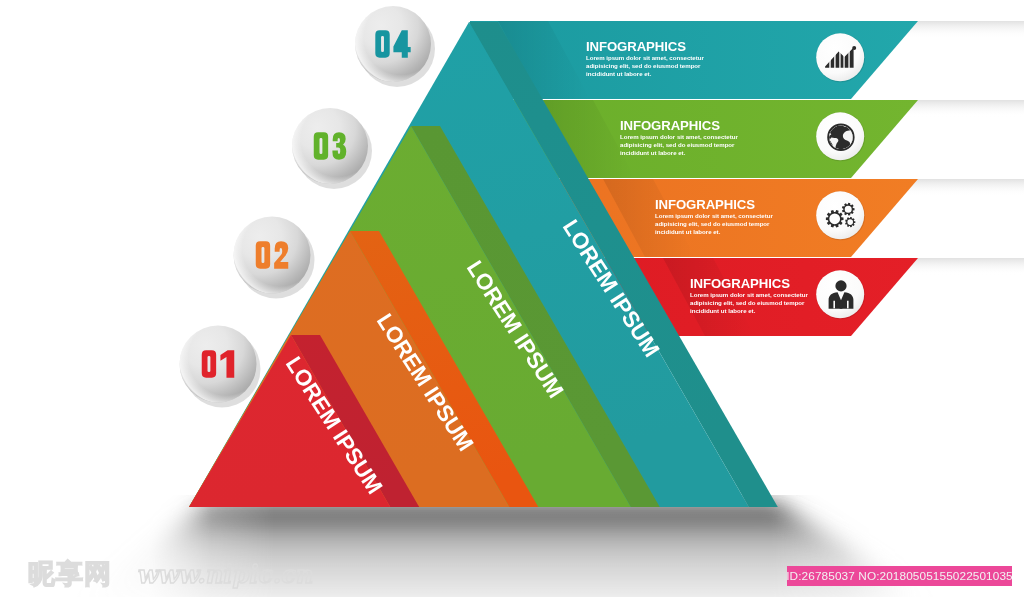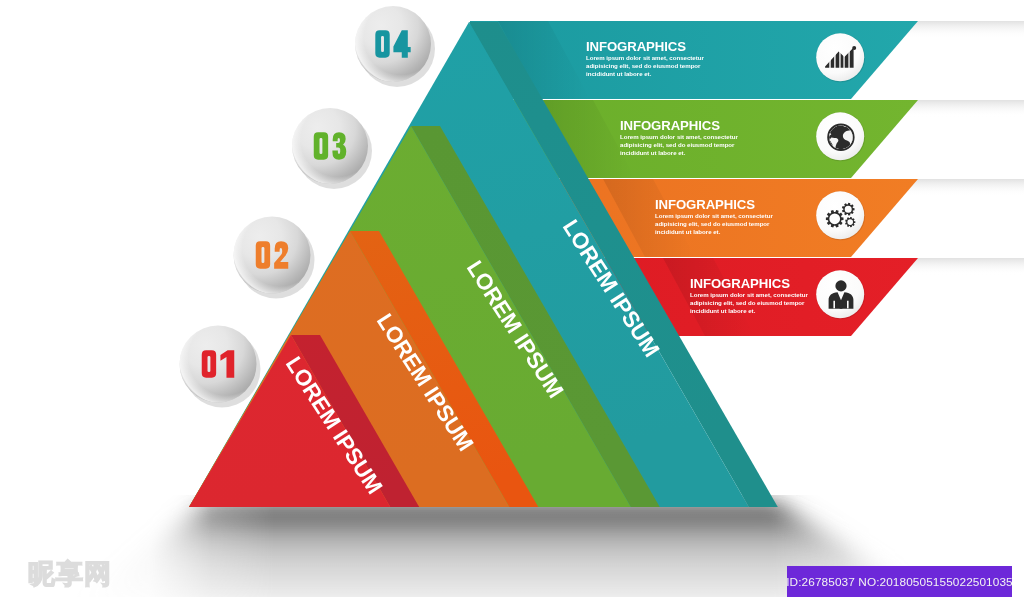--- a/index.html
+++ b/index.html
@@ -11,21 +11,21 @@
   text.bt{font-family:"Liberation Sans",sans-serif;font-weight:bold;font-size:13.2px;
           fill:#ffffff;letter-spacing:-0.1px;}
   text.bb{font-family:"Liberation Sans",sans-serif;font-weight:bold;font-size:6.1px;
           fill:#ffffff;letter-spacing:0px;}
   .wm{position:absolute;left:28px;top:556px;display:flex;align-items:center;gap:26px;
       user-select:none;}
   .wm-cjk{font-family:"DejaVu Sans",sans-serif;font-size:27px;font-weight:bold;
           color:transparent;-webkit-text-stroke:1.4px #dcdcdc;letter-spacing:1px;}
   .wm-url{font-family:"DejaVu Serif",serif;font-size:24px;font-weight:bold;font-style:italic;
           color:transparent;-webkit-text-stroke:1.4px #dcdcdc;letter-spacing:0px;}
-  .idbox{position:absolute;left:787px;top:566px;width:225px;height:32px;background:#6d28d9;white-space:nowrap;display:flex;align-items:center;justify-content:center;}
+  .idbox{position:absolute;left:787px;top:566px;width:225px;height:20px;background:#ec4899;white-space:nowrap;display:flex;align-items:center;justify-content:center;}
   .idbox span{font-family:"Liberation Sans",sans-serif;font-size:11.8px;color:#f2f2f2;
               letter-spacing:0.1px;}
 </style>
 </head>
 <body>
 
 <div id="stage">
 
 <svg class="layer" viewBox="0 0 1024 597">
   <defs>
@@ -339,16 +339,17 @@
       <tspan x="690" dy="7.9">adipisicing elit, sed do eiusmod tempor</tspan>
       <tspan x="690" dy="7.9">incididunt ut labore et.</tspan>
     </text>
   </g>
 </svg>
 
 </div>
 
 <div class="wm">
   <span class="wm-cjk">昵享网</span>
+  <span class="wm-url">www.nipic.cn</span>
 </div>
 <div class="idbox">
   <span>ID:26785037 NO:20180505155022501035</span>
 </div>
 
 </body></html>

